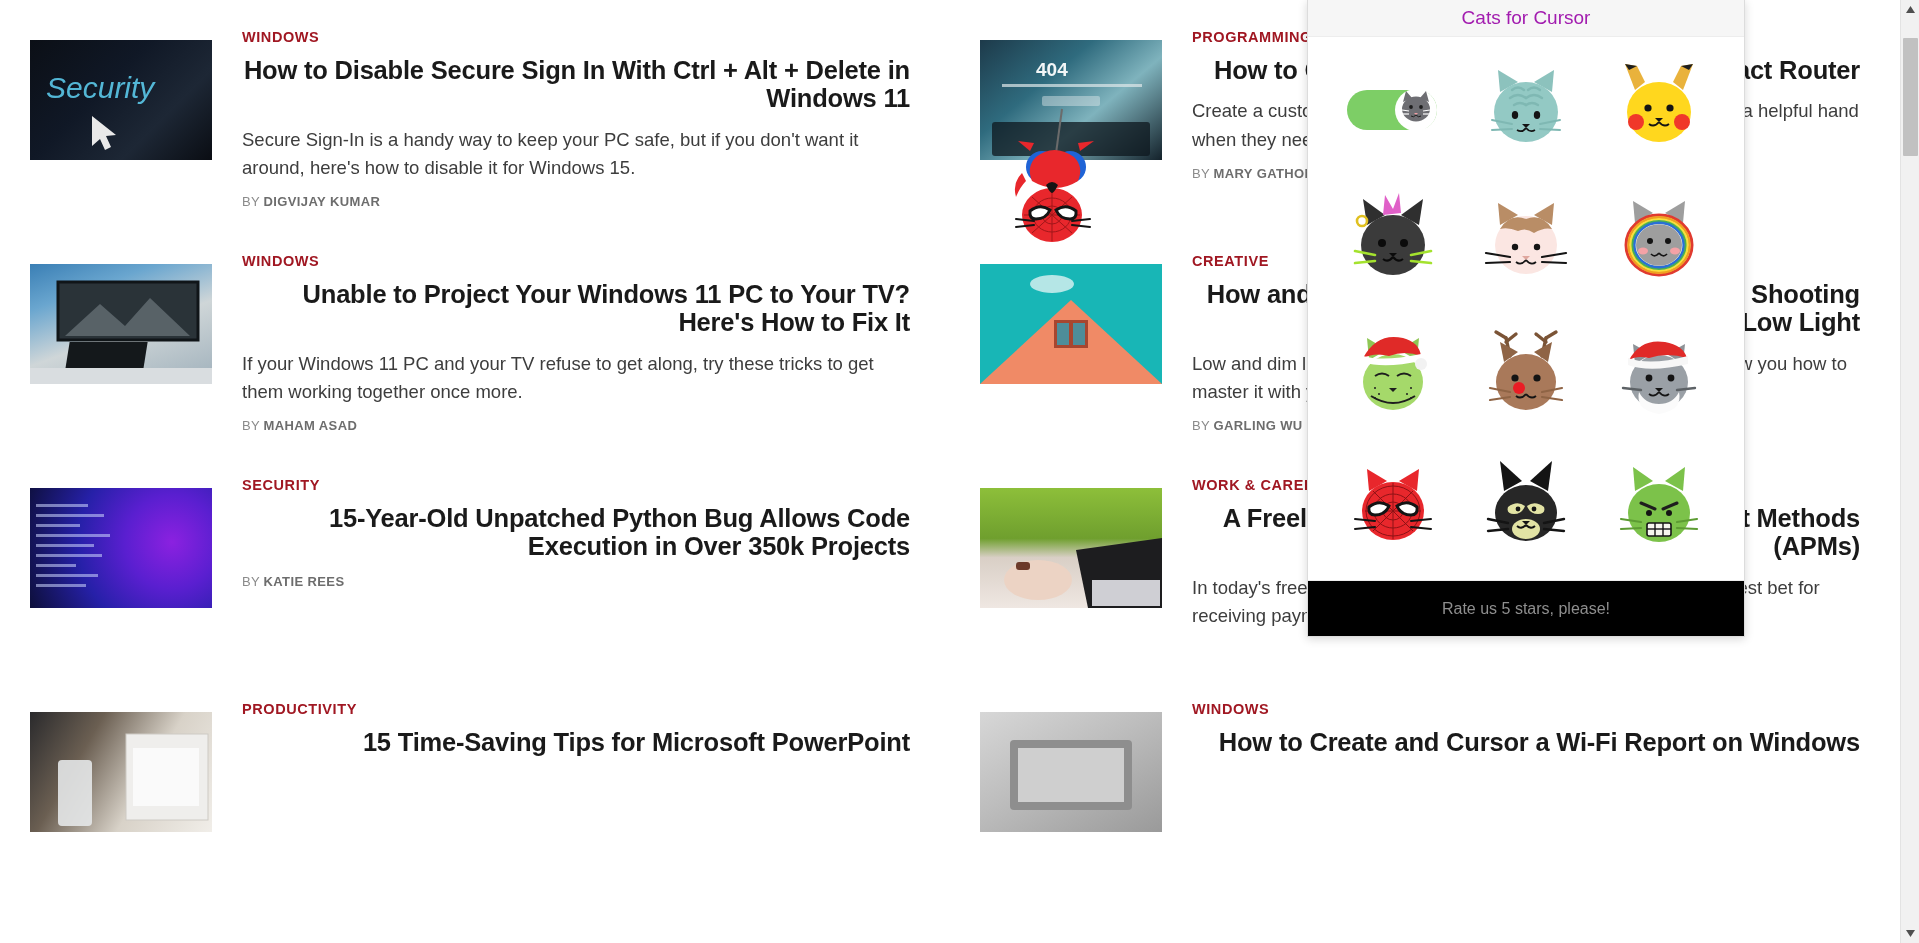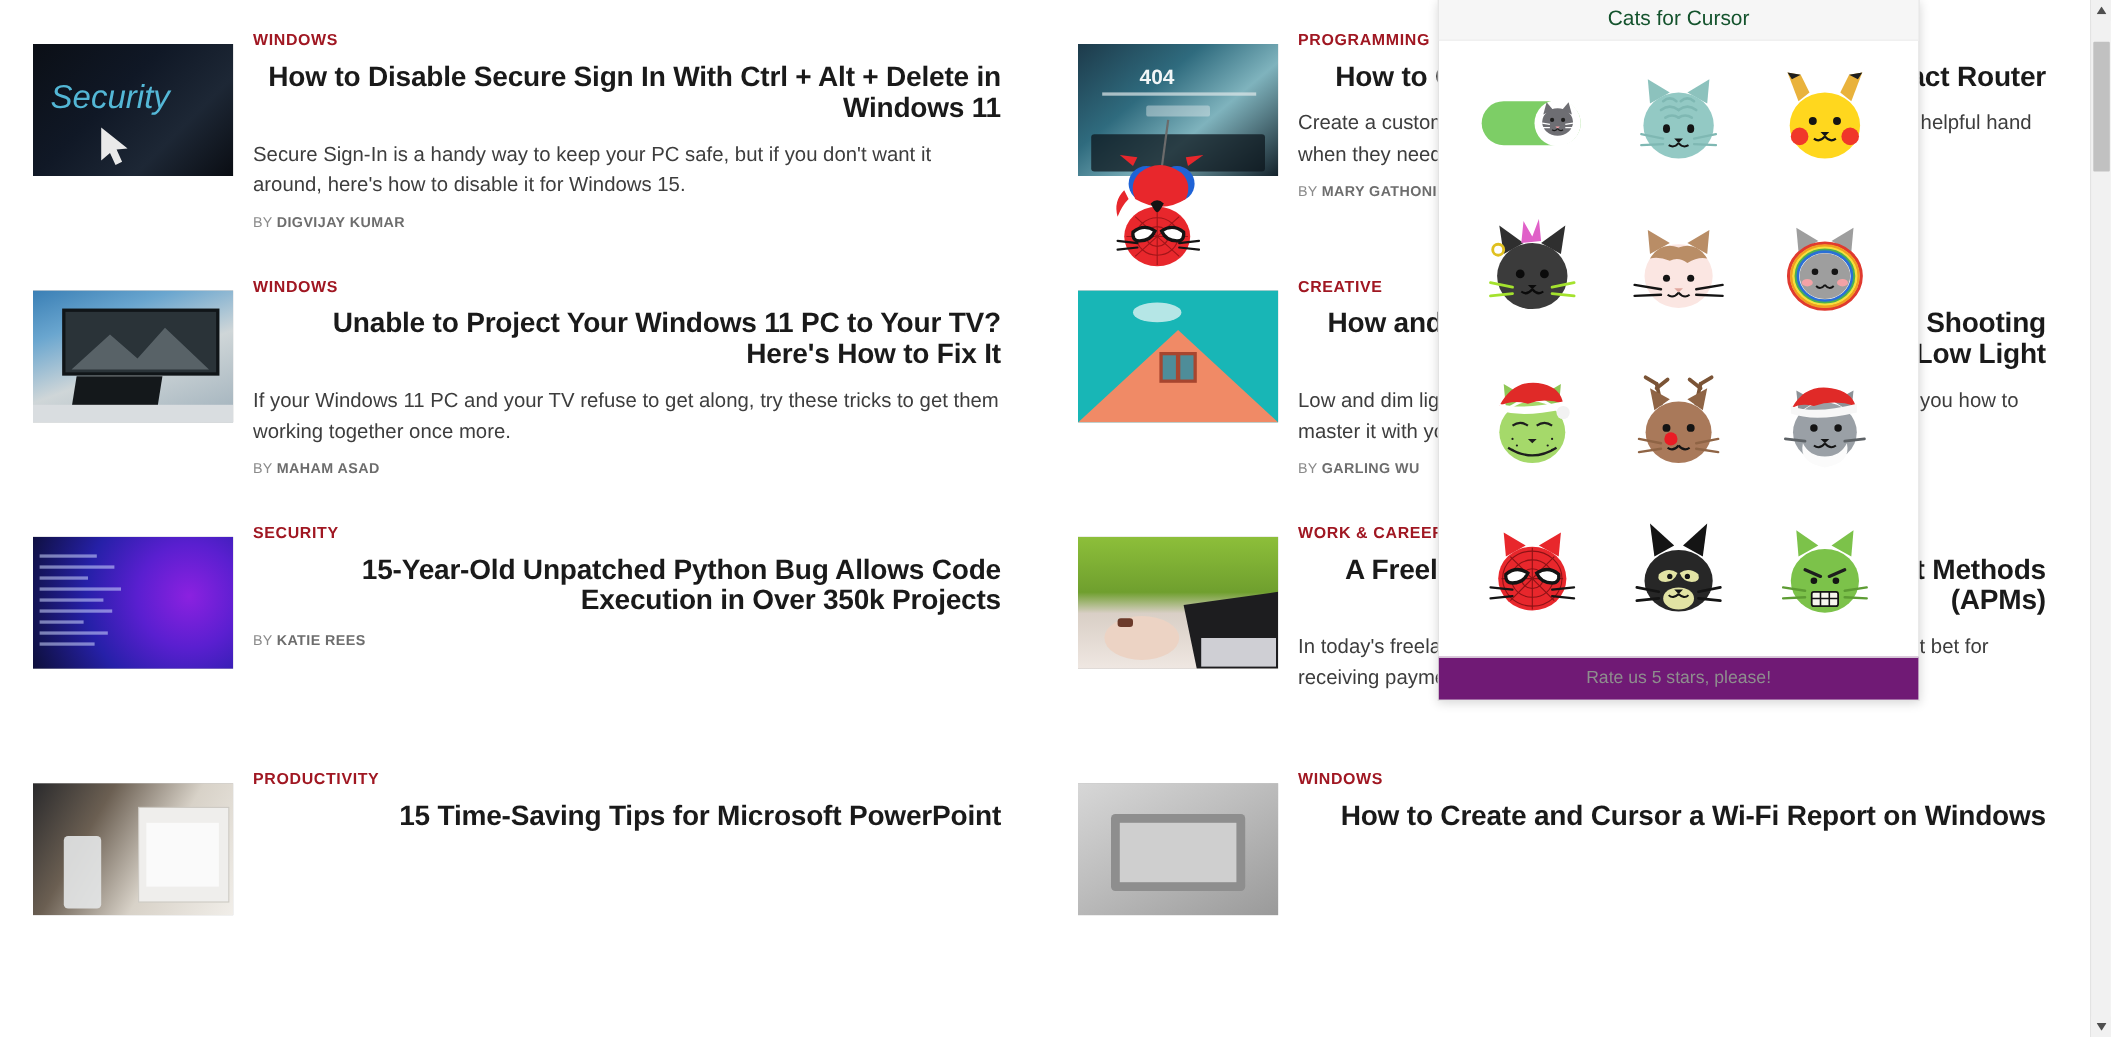--- a/index.html
+++ b/index.html
@@ -30,21 +30,21 @@
   .thumb {
     width: 182px; height: 120px;
     flex: 0 0 182px;
     margin-top: 10px;
     background: #bbb;
     overflow: hidden;
     position: relative;
   }
   .thumb > .ph { position:absolute; inset:0; }
 
-  .art-body { padding-left: 18px; flex: 1 1 auto; min-width: 0; }
+  .art-body { padding-left: 30px; flex: 1 1 auto; min-width: 0; }
   .cat {
     font-size: 14.5px;
     font-weight: 700;
     letter-spacing: .04em;
     color: #a01722;
     text-transform: uppercase;
     margin-bottom: 10px;
     line-height: 1.1;
     cursor: pointer;
   }
@@ -109,41 +109,41 @@
     z-index: 40;
   }
   .popup-header {
     height: 37px;
     background: #f6f6f6;
     border-bottom: 1px solid #ededed;
     display: flex; align-items: center; justify-content: center;
   }
   .popup-title {
     font-size: 19px;
-    color: #14532d;
+    color: #a21caf;
     font-weight: 400;
   }
   .popup-grid {
     flex: 1 1 auto;
     display: grid;
     grid-template-columns: repeat(3, 1fr);
     grid-template-rows: repeat(4, 1fr);
     align-items: center;
     justify-items: center;
     padding: 4px 18px 6px 18px;
   }
   .cat-cell {
     width: 100px; height: 100px;
     display: flex; align-items: center; justify-content: center;
     cursor: pointer;
   }
   .cat-cell svg { display: block; }
   .popup-footer {
-    height: 39px;
-    background: #701a75;
+    height: 56px;
+    background: #000000;
     border-top: 1px solid #ededed;
     display: flex; align-items: center; justify-content: center;
   }
   .popup-footer span {
     font-size: 16px;
     color: #8e8e8e;
     cursor: pointer;
   }
 
   

